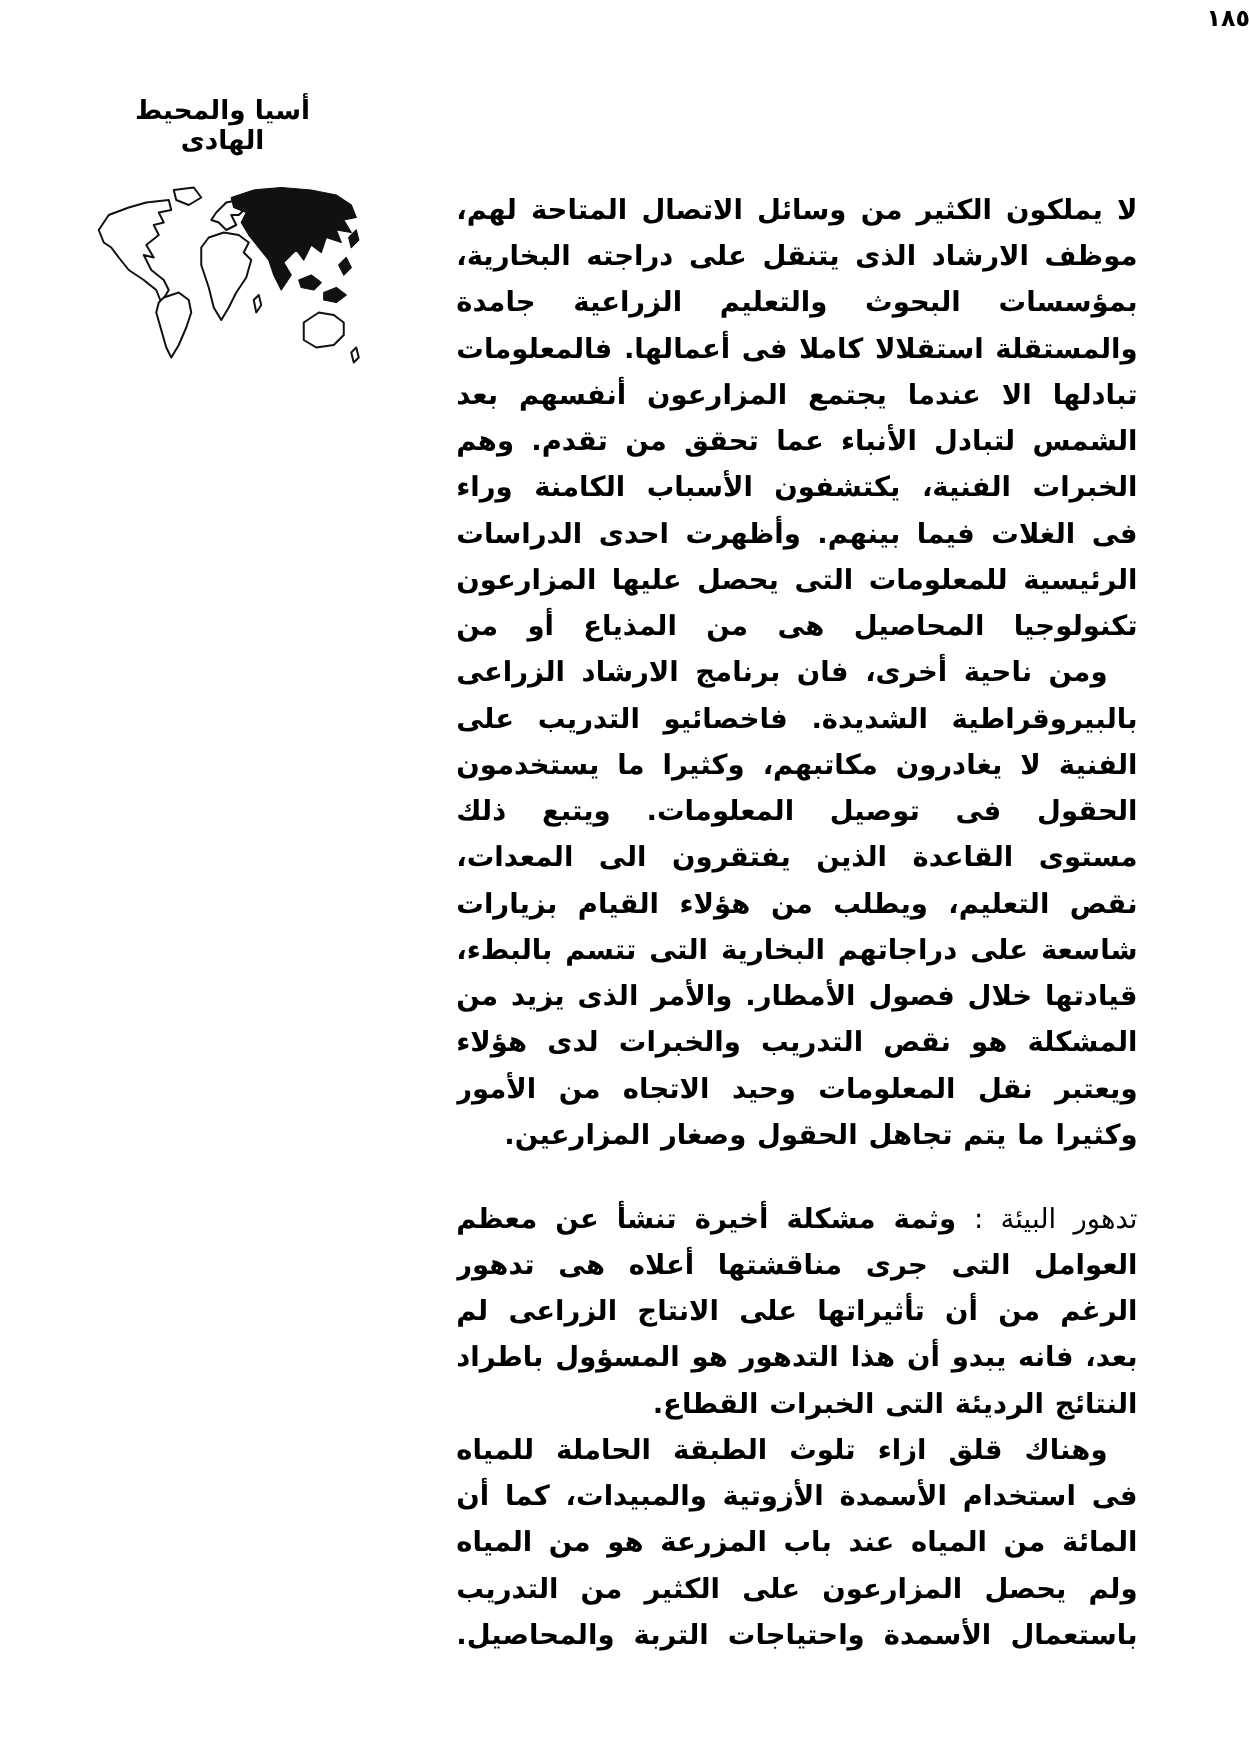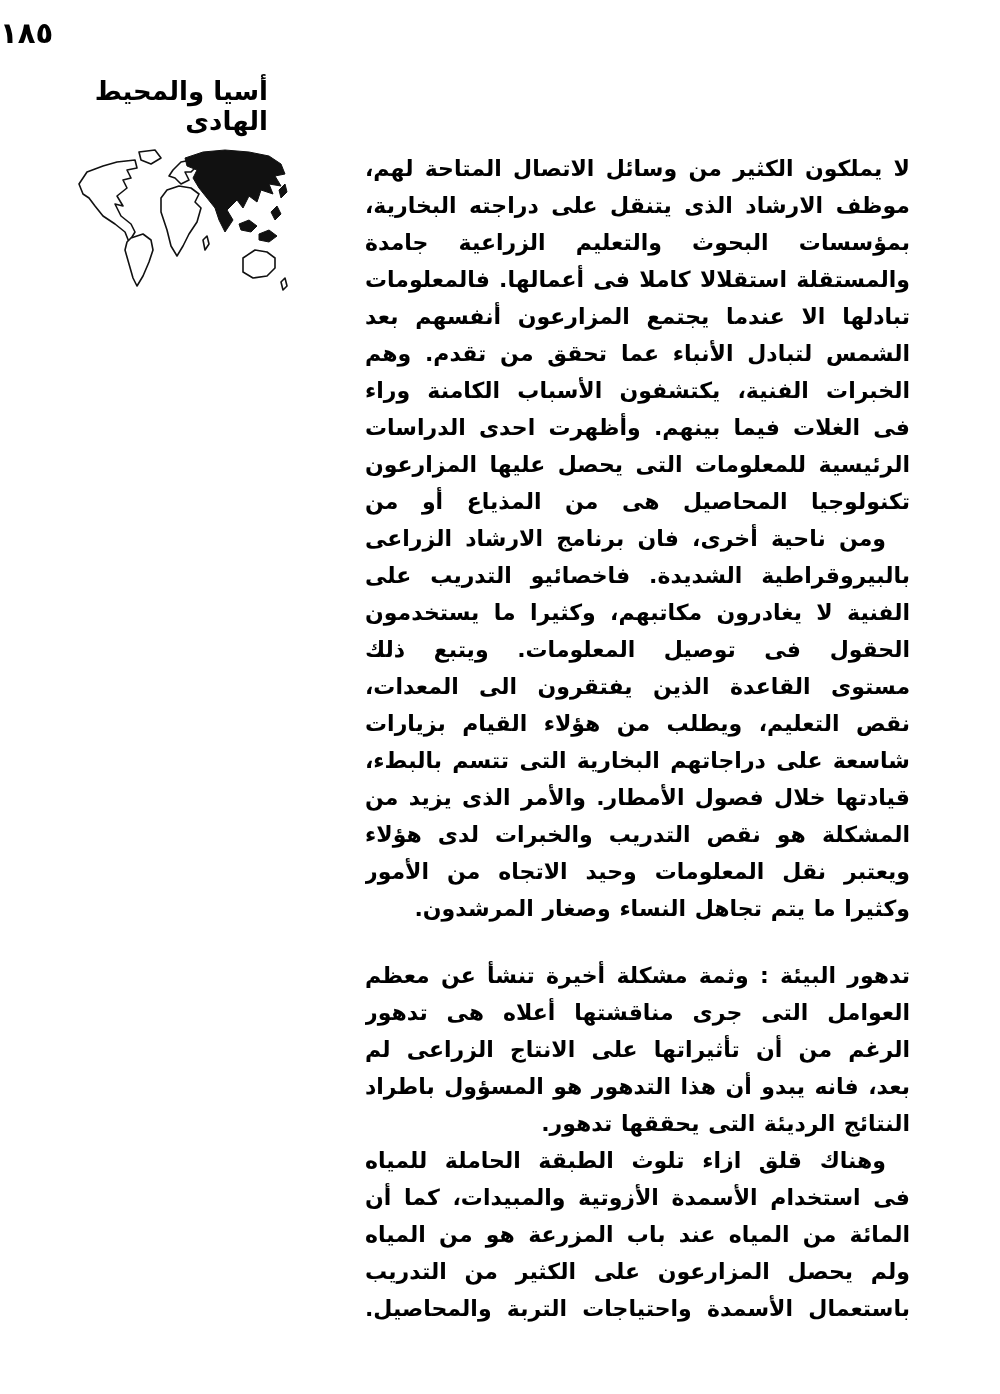--- a/index.html
+++ b/index.html
@@ -3,46 +3,46 @@
 <meta charset="utf-8">
 <style>
   html,body{margin:0;padding:0;}
   body{
     width:1000px;height:1394px;background:#ffffff;position:relative;
     overflow:hidden;direction:rtl;
     font-family:"DejaVu Sans",sans-serif;color:#000;
     -webkit-font-smoothing:antialiased;
   }
   .page-number{
-    position:absolute;top:16px;left:0;width:1000px;text-align:left;
-    font-size:29px;font-weight:bold;direction:rtl;
+    position:absolute;top:4px;left:0;width:1000px;text-align:right;
+    font-size:19px;font-weight:bold;direction:rtl;
   }
   .running-header{
     position:absolute;top:76px;left:88px;width:180px;
-    font-size:26px;font-weight:bold;text-align:right;direction:rtl;
+    font-size:21px;font-weight:bold;text-align:center;direction:rtl;
     letter-spacing:0.5px;
   }
   .map-wrap{
     position:absolute;top:146px;left:73px;width:220px;height:155px;
   }
   .map-wrap svg{display:block;width:100%;height:100%;}
   .article{
     position:absolute;top:150px;right:90px;width:545px;
     font-size:22px;font-weight:bold;line-height:37px;
   }
   .para{margin:0;padding:0;}
   .gap{height:30px;}
   .line{
     height:37px;line-height:37px;overflow:hidden;
     text-align:justify;text-align-last:justify;
     word-spacing:1px;
   }
   .line.last{text-align-last:right;}
   .line.indent{padding-right:24px;}
-  .sec-head{font-weight:bold;letter-spacing:0.3px;}
+  .sec-head{font-weight:normal;letter-spacing:0.3px;}
 </style>
 </head>
 <body>
 
 <div class="page-number">١٨٥</div>
 
 <div class="running-header">أسيا والمحيط الهادى</div>
 
 <div class="map-wrap">
   <svg viewBox="0 0 220 155" xmlns="http://www.w3.org/2000/svg">
@@ -96,29 +96,29 @@
       <div class="line indent">ومن ناحية أخرى، فان برنامج الارشاد الزراعى يتسم</div>
       <div class="line">بالبيروقراطية الشديدة. فاخصائيو التدريب على الموضوعات</div>
       <div class="line">الفنية لا يغادرون مكاتبهم، وكثيرا ما يستخدمون أيام زيارة</div>
       <div class="line">الحقول فى توصيل المعلومات. ويتبع ذلك المرشدون على</div>
       <div class="line">مستوى القاعدة الذين يفتقرون الى المعدات، ويعانون من</div>
       <div class="line">نقص التعليم، ويطلب من هؤلاء القيام بزيارات لمناطق</div>
       <div class="line">شاسعة على دراجاتهم البخارية التى تتسم بالبطء، ويتعذر</div>
       <div class="line">قيادتها خلال فصول الأمطار. والأمر الذى يزيد من تفاقم</div>
       <div class="line">المشكلة هو نقص التدريب والخبرات لدى هؤلاء المرشدين.</div>
       <div class="line">ويعتبر نقل المعلومات وحيد الاتجاه من الأمور الشائعة،</div>
-      <div class="line last">وكثيرا ما يتم تجاهل النساء وصغار المرشدون.</div>
+      <div class="line last">وكثيرا ما يتم تجاهل الحقول وصغار المزارعين.</div>
     </div>
     <div class="gap"></div>
     <div class="para">
       <div class="line"><span class="sec-head">تدهور البيئة :</span> وثمة مشكلة أخيرة تنشأ عن معظم هذه</div>
       <div class="line">العوامل التى جرى مناقشتها أعلاه هى تدهور البيئة. وعلى</div>
       <div class="line">الرغم من أن تأثيراتها على الانتاج الزراعى لم تقدر كميا</div>
       <div class="line">بعد، فانه يبدو أن هذا التدهور هو المسؤول باطراد عن</div>
-      <div class="line last">النتائج الرديئة التى يحققها تدهور.</div>
+      <div class="line last">النتائج الرديئة التى الخبرات القطاع.</div>
     </div>
     <div class="para">
       <div class="line indent">وهناك قلق ازاء تلوث الطبقة الحاملة للمياه نتيجة للتوسع</div>
       <div class="line">فى استخدام الأسمدة الأزوتية والمبيدات، كما أن ٧٥ فى</div>
       <div class="line">المائة من المياه عند باب المزرعة هو من المياه المائلة للملوحة.</div>
       <div class="line">ولم يحصل المزارعون على الكثير من التدريب فيما يتعلق</div>
       <div class="line last">باستعمال الأسمدة واحتياجات التربة والمحاصيل. وكثيرا ما</div>
     </div>
   </div>
 

